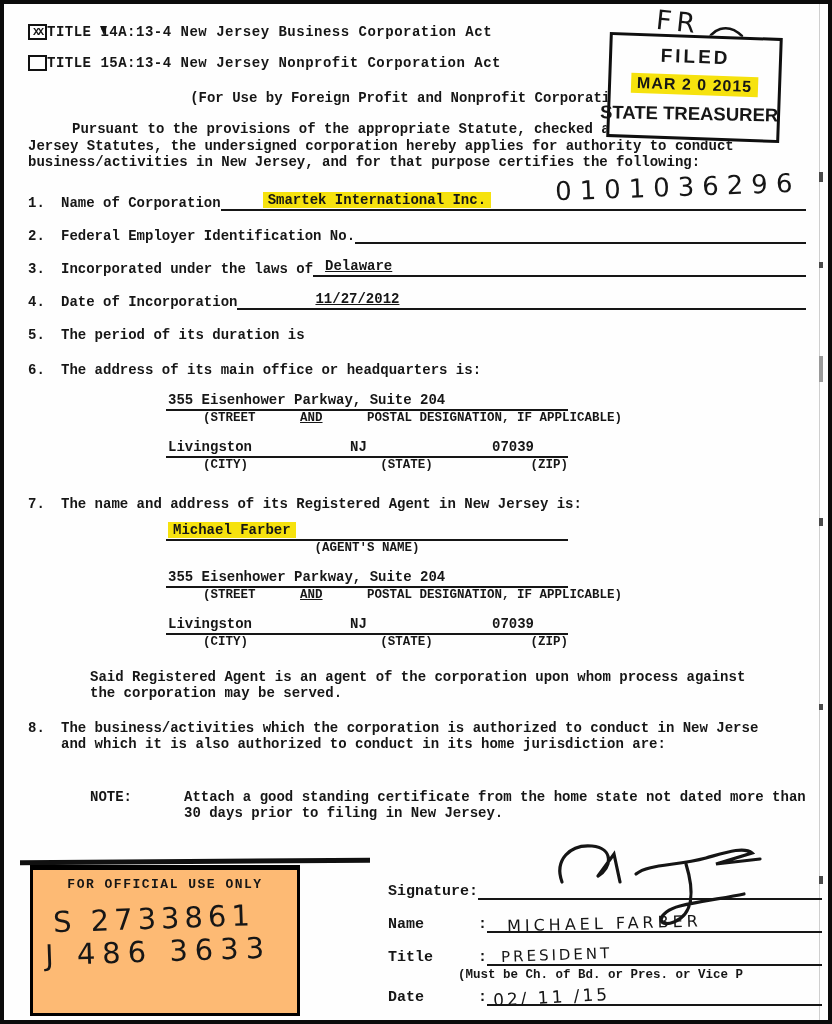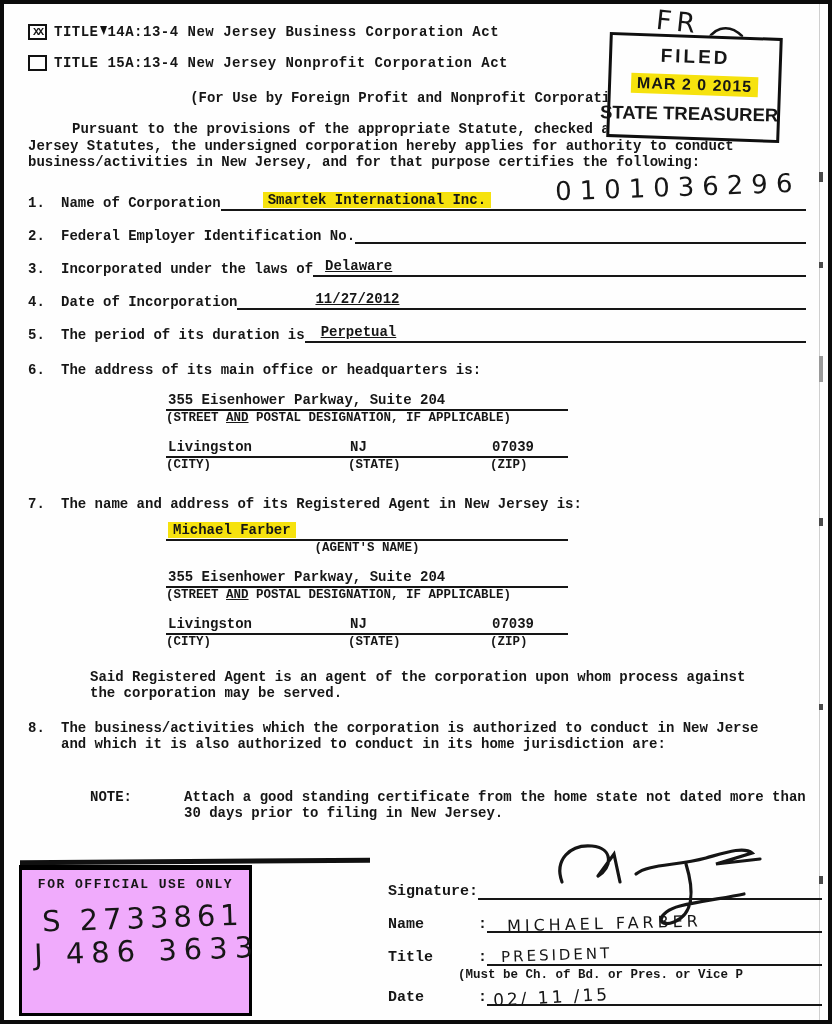--- a/index.html
+++ b/index.html
@@ -6,21 +6,21 @@
   html,body { margin:0; padding:0; background:#e9e9e9; }
   .page {
     position:relative; width:832px; height:1024px; margin:0;
     background:#fefefe; border:4px solid #0b0b0b; overflow:hidden;
     font-family:"Liberation Mono","DejaVu Sans Mono",monospace;
     font-weight:700; color:var(--ink,#141414); font-size:14px;
   }
   .content { position:relative; padding:20px 22px 0 24px; }
 
   
-  .opt { display:flex; align-items:center; gap:7px; margin-bottom:15px; }
+  .opt { display:flex; align-items:center; gap:0; margin-bottom:15px; }
   .box { width:19px; height:16px; border:2.5px solid #111; text-align:center;
          font-size:11px; line-height:12px; letter-spacing:-2px; overflow:hidden; flex:0 0 auto; }
   .optlabel { letter-spacing:0.5px; }
 
   
   .heading { text-align:center; margin:19px auto 0; width:640px; line-height:17px; }
 
   
   .intro { margin-top:14px; width:748px; line-height:16.5px; text-indent:44px; }
 
@@ -34,21 +34,21 @@
   .v1 { margin-left:42px; display:inline-block; }
   .v3 { padding-left:12px; } .v4 { padding-left:78px; } .v5 { padding-left:16px; }
   .corpid { position:absolute; right:6px; top:-20px; font-size:26px; letter-spacing:8px;
             transform:rotate(-2deg); white-space:nowrap; }
   .hand { font-family:"DejaVu Sans",sans-serif; font-weight:400; }
 
   
   .addr { margin-left:138px; width:402px; }
   .addr-line { border-bottom:2px solid var(--ink); padding:0 0 1px 2px; margin-top:14px; min-height:18px; }
   .addr-cap { font-size:12.5px; letter-spacing:0; padding-left:0; }
-  .addr-cap span { white-space:pre; }
+  .addr-cap span { white-space:pre;margin-left:37px; }
   .u { text-decoration:underline; }
   .csz { display:flex; }
   .c1 { width:160px; } .c2 { width:132px; padding-left:22px; } .c3 { flex:1; padding-left:32px; }
   .cap-center { text-align:center; }
 
   .agent-note { margin:20px 0 0 62px; width:684px; line-height:16.5px; }
   .biz-val { margin:12px 0 0 62px; }
   .note { display:flex; margin:36px 0 0 62px;gap:44px; }
   .note-lbl { white-space:pre; flex:0 0 auto; }
   .note-txt { width:662px; line-height:16.5px; margin-left:8px; }
@@ -60,22 +60,22 @@
   .stamp-filed { font-size:19px; font-weight:700; letter-spacing:3px; margin-top:8px; }
   .stamp-date { display:inline-block; background:var(--hl,#f8e30e); font-size:16px; font-weight:700;
                 letter-spacing:1px; padding:1px 6px; margin-top:7px; white-space:nowrap; }
   .stamp-office { font-size:18.5px; font-weight:700; letter-spacing:0; margin-top:8px;
                   margin-left:-10px; white-space:nowrap; transform:rotate(-1deg); }
   .fr { position:absolute; left:652px; top:2px; font-size:27px; letter-spacing:5px;
         transform:rotate(6deg); }
   .fr-curve { position:absolute; left:700px; top:16px; }
 
   
-  .official { position:absolute; left:15px; top:861px; width:233px; height:151px;
-              border:3px solid #000; border-top-width:5px; background:#f0abfc; }
+  .official { position:absolute; left:26px; top:861px; width:270px; height:151px;
+              border:3px solid #000; border-top-width:5px; background:#fdba74; }
   .official-title { text-align:center; font-size:13px; letter-spacing:1.5px; margin-top:7px; }
   .code { font-size:29px; letter-spacing:5px; margin-left:20px; transform:rotate(-2deg);
           white-space:nowrap; line-height:33px; }
   .code1 { margin-top:10px; } .code2 { margin-left:12px; letter-spacing:7px; }
   .smudge { position:absolute; left:16px; top:855px; width:350px; height:5px;
             background:#101010; transform:rotate(-0.4deg); }
 
   
   .sig-block { position:absolute; left:384px; top:874px; width:434px; }
   .srow { display:flex; align-items:flex-end; margin-bottom:11px; height:22px; }
@@ -152,21 +152,20 @@
 
     <div class="item">
       <span class="num">4.</span>
       <span class="lbl">Date of Incorporation</span>
       <span class="fill v4">11/27/2012</span>
     </div>
 
     <div class="item">
       <span class="num">5.</span>
       <span class="lbl">The period of its duration is</span>
-      <span class="fill v5">Perpetual</span>
     </div>
 
     <div class="item" style="margin-top:15px;">
       <span class="num">6.</span>
       <span class="lbl">The address of its main office or headquarters is:</span>
     </div>
     <div class="addr">
       <div class="addr-line">355 Eisenhower Parkway, Suite 204</div>
       <div class="addr-cap"><span>(STREET </span><span class="u">AND</span><span> POSTAL DESIGNATION, IF APPLICABLE)</span></div>
       <div class="addr-line csz">

